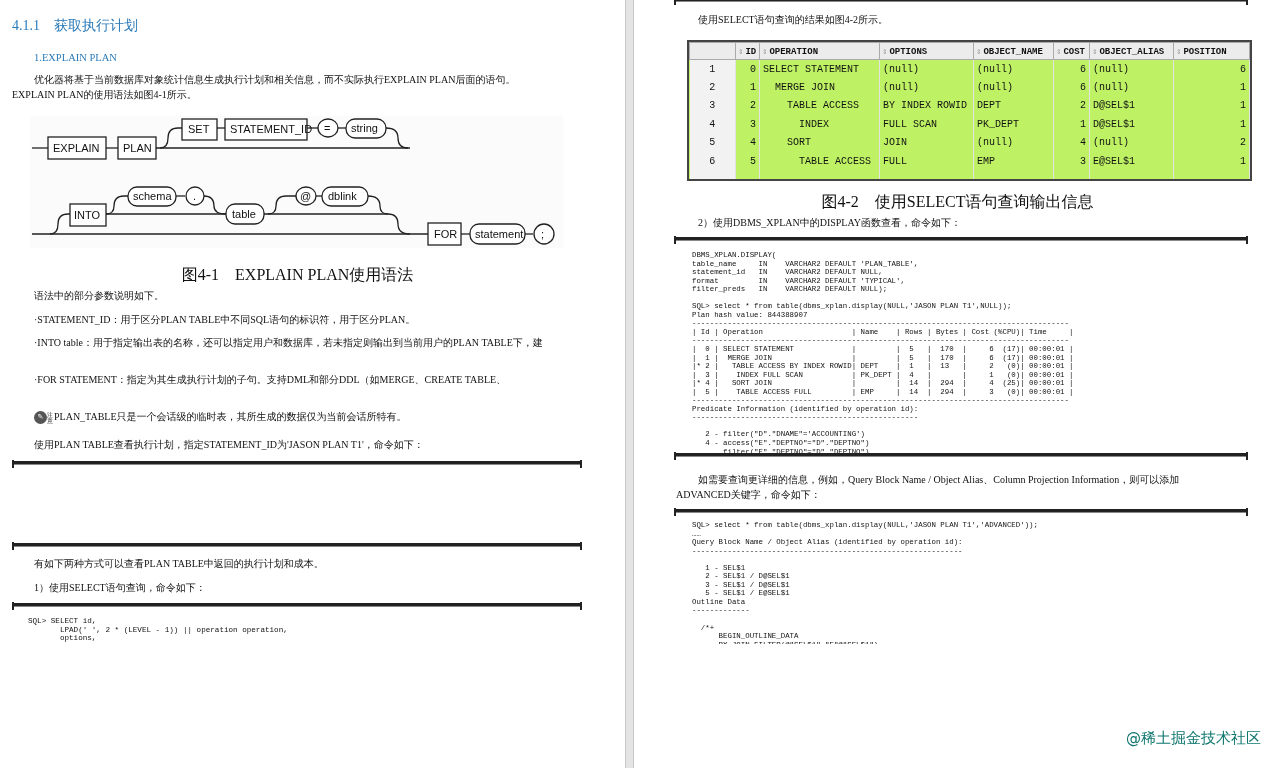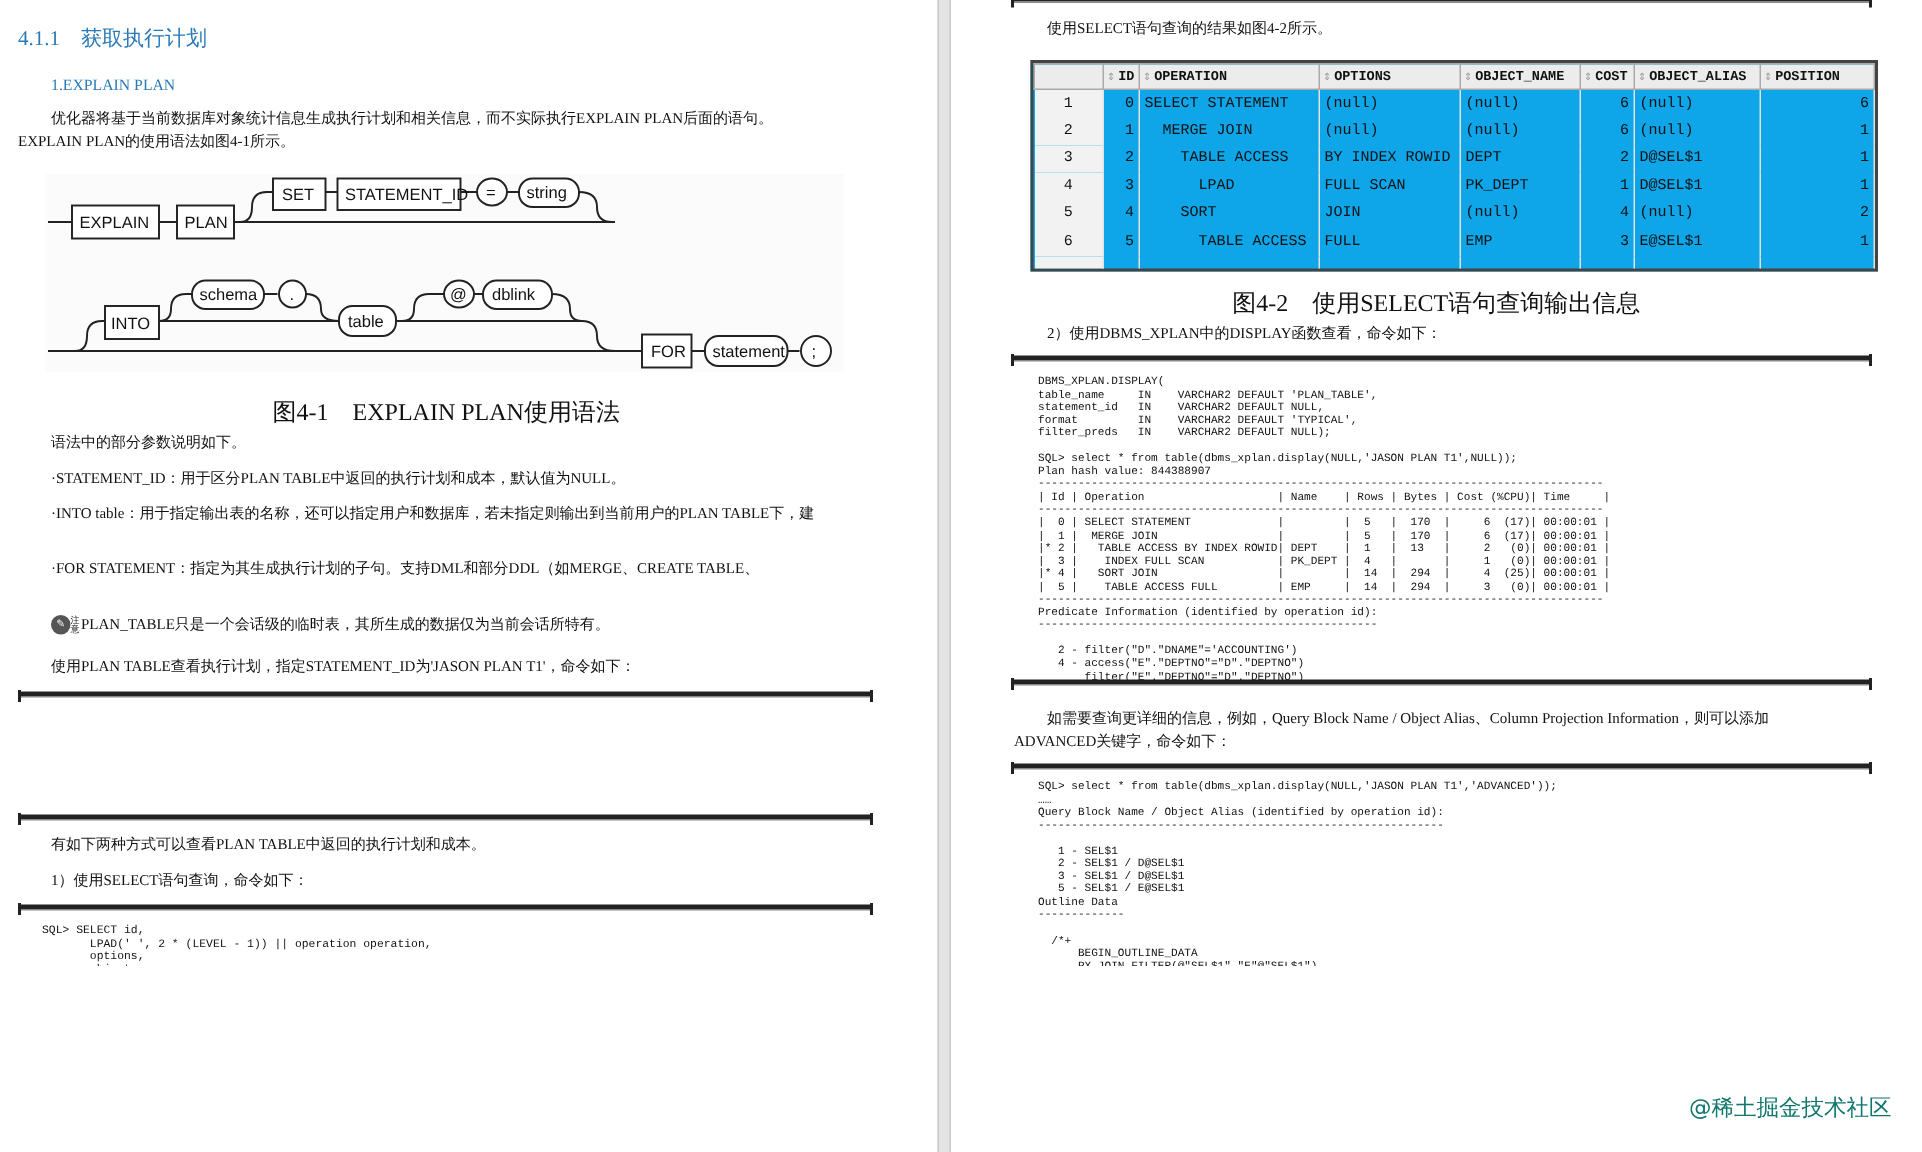--- a/index.html
+++ b/index.html
@@ -23,21 +23,21 @@
   .rule::before { left: 0; }
   .rule::after { right: 0; }
 
   pre.code { position: absolute; font-family: "Liberation Mono", "DejaVu Sans Mono", monospace; font-size: 7.6px; line-height: 8.6px; color: #111; white-space: pre; }
 
   
   .diagram { position: absolute; left: 30px; top: 116px; width: 533px; height: 132px; background: #fbfbfb; }
   .diagram svg text { font-family: "Liberation Sans", sans-serif; font-size: 11px; fill: #111; }
 
   
-  .grid { position: absolute; left: 53px; top: 40px; width: 565px; border: 2px solid #444; background: #0ea5e9; }
+  .grid { position: absolute; left: 53px; top: 40px; width: 565px; border: 2px solid #444; background: #bef264; }
   .grid table { border-collapse: collapse; width: 100%; font-family: "Liberation Mono", monospace; font-size: 10px; }
   .grid th { background: #ececec; border: 1px solid #aaa; font-weight: bold; font-size: 9px; text-align: left; padding: 2px 2px; height: 17px; white-space: nowrap; }
   .grid th .sort { color: #999; font-weight: normal; margin-right: 2px; }
   .grid td { height: 18.5px; padding: 0 3px; white-space: pre; border-right: 1px solid #e2e2e2; }
   .grid td.rn { background: #f2f2f2; text-align: center; }
   .grid td.num { text-align: right; }
   .grid tr.filler td { height: 8px; }
 
   .note-icon { display: inline-block; width: 13px; height: 13px; border-radius: 50%; background: #555; color: #fff; font-family: "DejaVu Sans", sans-serif; font-size: 7px; text-align: center; line-height: 13px; vertical-align: middle; }
   .note-tag { display: inline-block; font-size: 6px; line-height: 6px; width: 7px; vertical-align: middle; }
@@ -110,21 +110,21 @@
       <text x="298" y="84">dblink</text>
       <text x="404" y="122">FOR</text>
       <text x="445" y="122">statement</text>
       <text x="511" y="122">;</text>
     </svg>
   </div>
 
   <div class="abs caption" style="left:0; width:595px; top:265px;">图4-1　EXPLAIN PLAN使用语法</div>
 
   <div class="abs para indent" style="left:12px; top:288px; width:580px;">语法中的部分参数说明如下。</div>
-  <div class="abs para indent" style="left:12px; top:312px; width:580px;">·STATEMENT_ID：用于区分PLAN TABLE中返回的执行计划和成本，默认值为NULL。</div>
+  <div class="abs para indent" style="left:12px; top:312px; width:580px;">·STATEMENT_ID：用于区分PLAN TABLE中不同SQL语句的标识符，用于区分PLAN。</div>
   <div class="abs para" style="left:12px; top:335px; width:585px;">
     <div class="indent">·INTO table：用于指定输出表的名称，还可以指定用户和数据库，若未指定则输出到当前用户的PLAN TABLE下，建</div>
   </div>
   <div class="abs para" style="left:12px; top:372px; width:585px;">
     <div class="indent">·FOR STATEMENT：指定为其生成执行计划的子句。支持DML和部分DDL（如MERGE、CREATE TABLE、</div>
   </div>
   <div class="abs para" style="left:34px; top:409px; width:560px;">
     <span class="note-icon">✎</span><span class="note-tag">注意</span><span>PLAN_TABLE只是一个会话级的临时表，其所生成的数据仅为当前会话所特有。</span>
   </div>
   <div class="abs para indent" style="left:12px; top:437px; width:580px;">使用PLAN TABLE查看执行计划，指定STATEMENT_ID为'JASON PLAN T1'，命令如下：</div>
@@ -198,21 +198,21 @@
           <td>    TABLE ACCESS</td>
           <td>BY INDEX ROWID</td>
           <td>DEPT</td>
           <td class="num">2</td>
           <td>D@SEL$1</td>
           <td class="num">1</td>
         </tr>
         <tr>
           <td class="rn">4</td>
           <td class="num">3</td>
-          <td>      LPAD</td>
+          <td>      INDEX</td>
           <td>FULL SCAN</td>
           <td>PK_DEPT</td>
           <td class="num">1</td>
           <td>D@SEL$1</td>
           <td class="num">1</td>
         </tr>
         <tr>
           <td class="rn">5</td>
           <td class="num">4</td>
           <td>    SORT</td>

